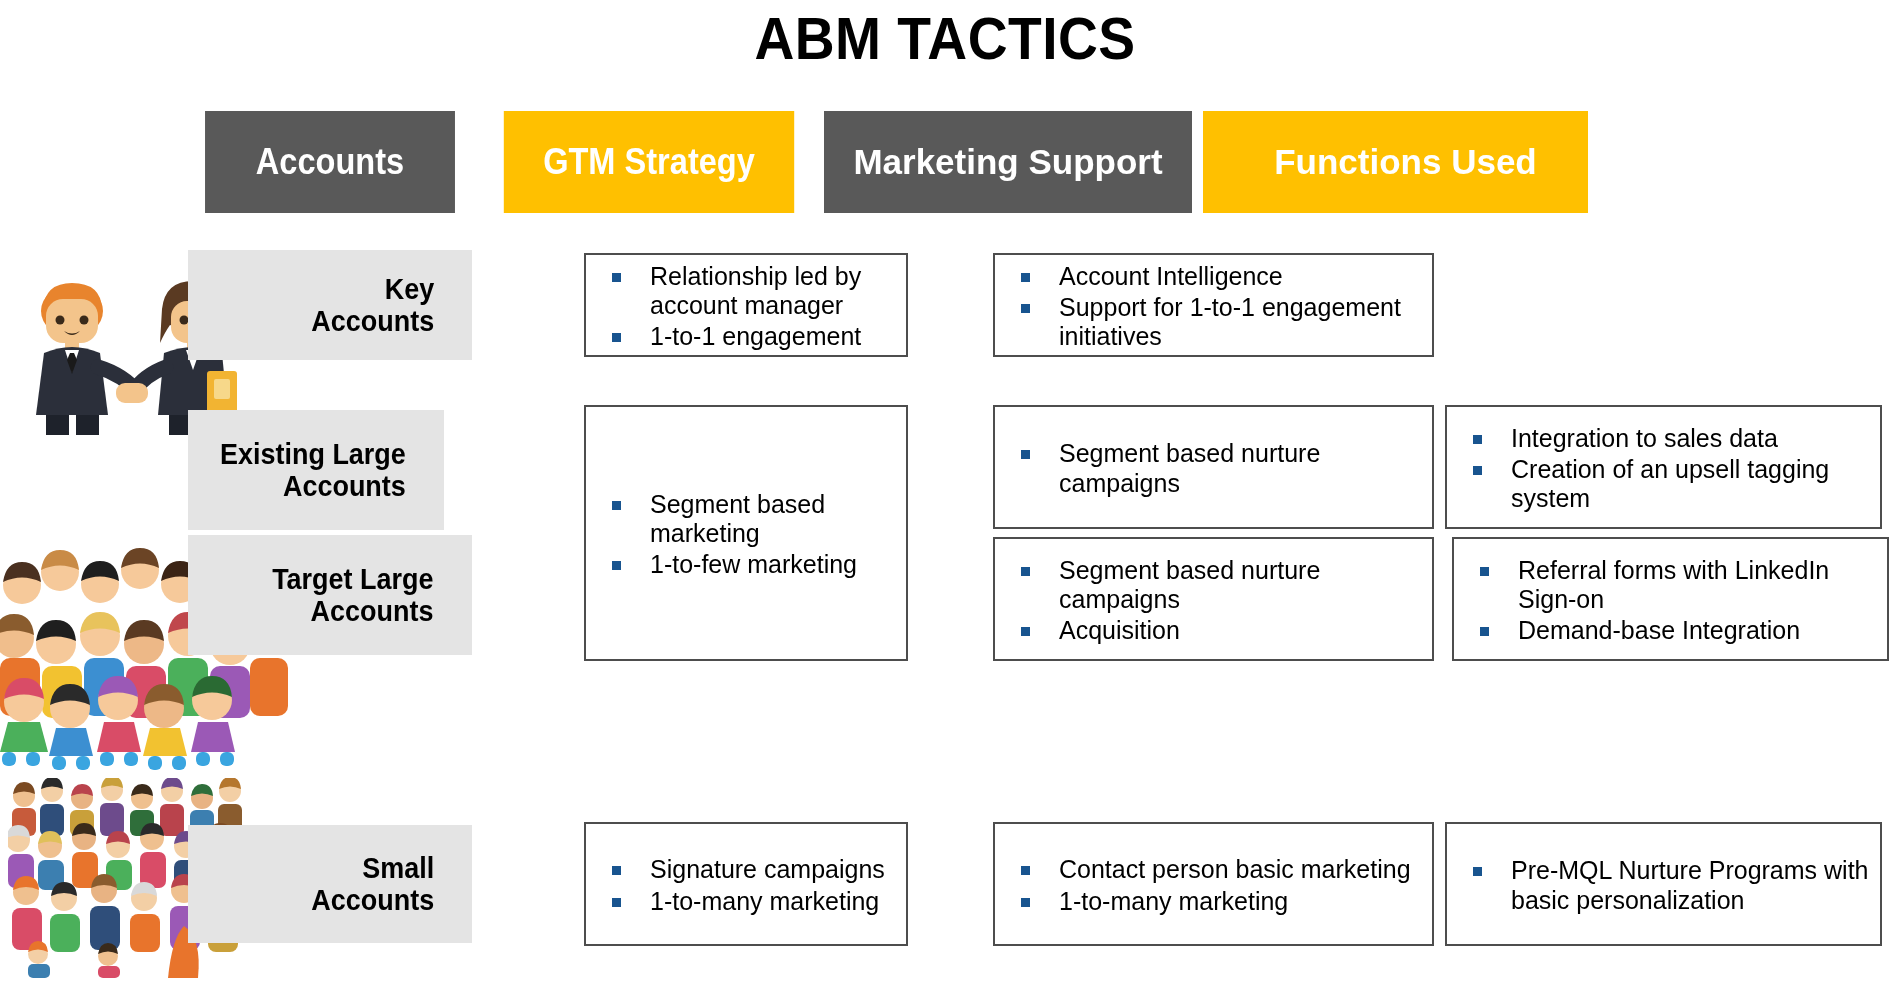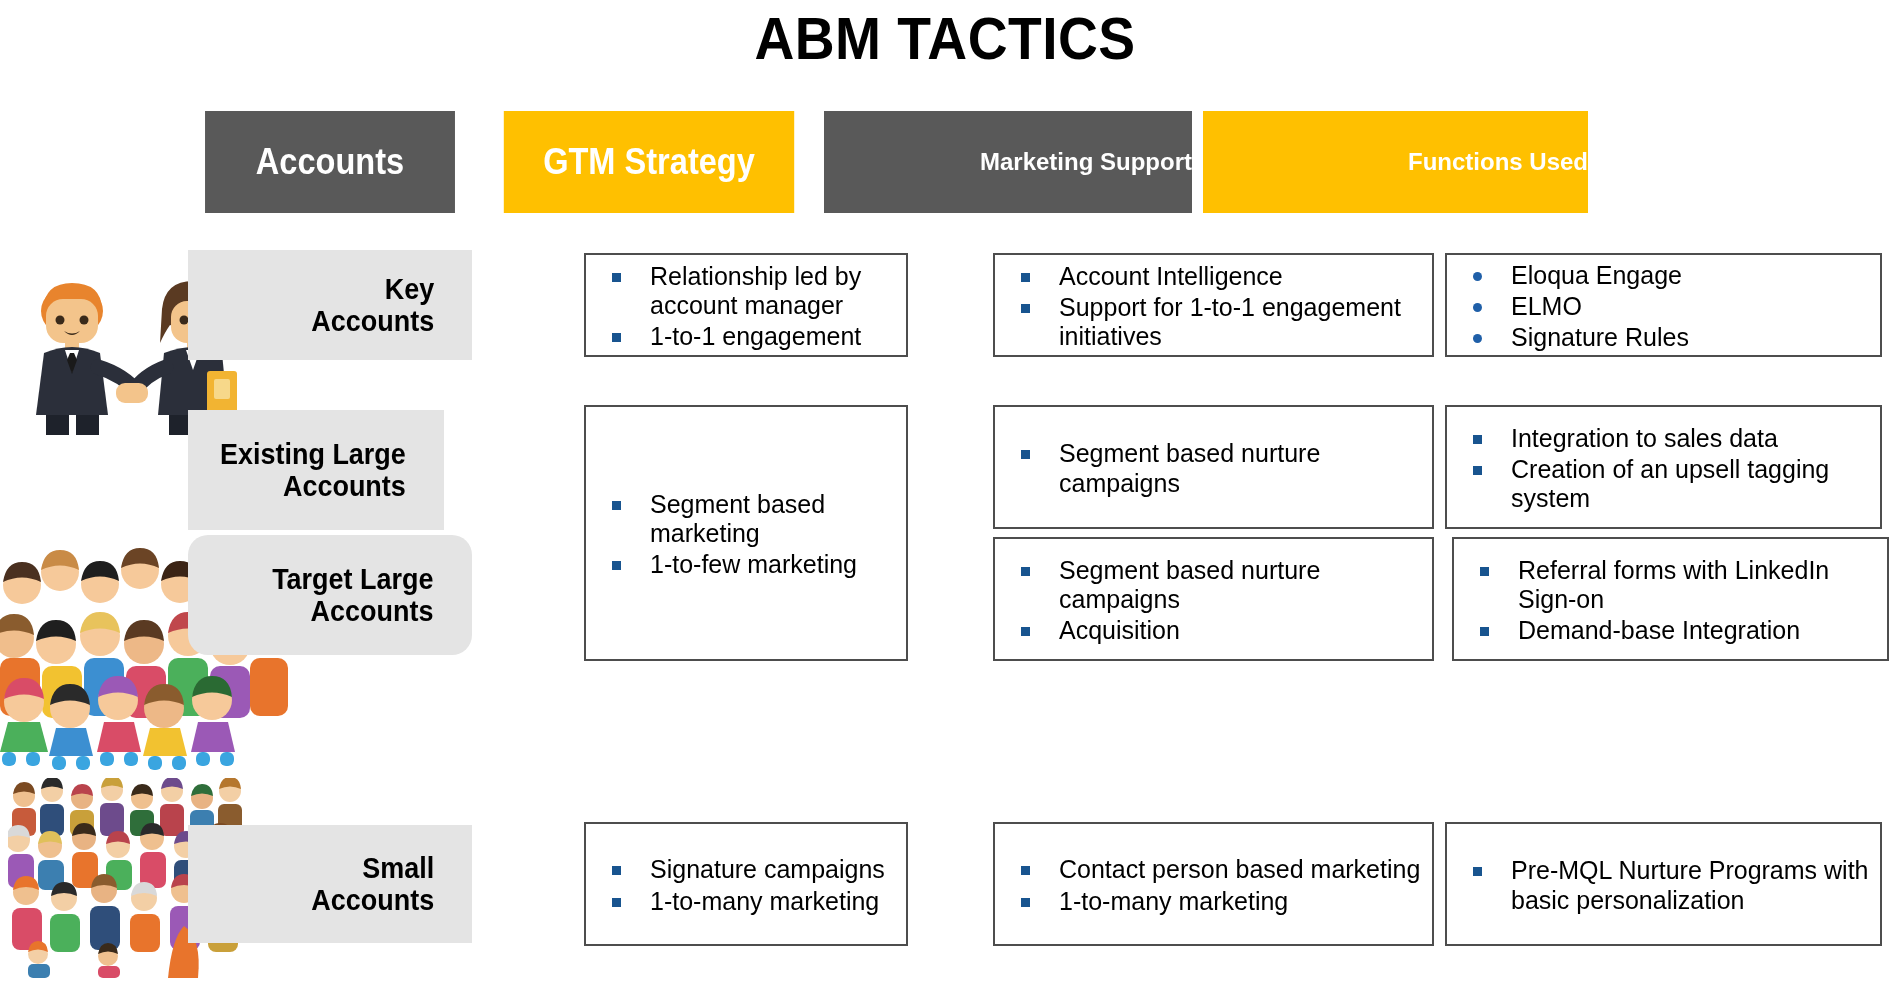--- a/index.html
+++ b/index.html
@@ -47,21 +47,21 @@
     align-items: center;
     justify-content: center;
     text-align: center;
     color: #ffffff;
     font-weight: bold;
     line-height: 1.06;
   }
   .hdr.dark { background: #595959; }
   .hdr.gold { background: #FFC000; }
   .hdr.cond { font-size: 37px; transform: scaleX(0.88); }
-  .hdr.wide { font-size: 24px; justify-content: flex-end; }
+  .hdr.wide { font-size: 35px; }
 
   .hdr-accounts  { left: 0px;    width: 284px; }
   .hdr-gtm       { left: 296px;  width: 330px; }
   .hdr-mkt       { left: 636px;  width: 368px; }
   .hdr-fn        { left: 1015px; width: 365px; padding-left: 20px; }
 
   
   .grid {
     position: absolute;
     left: 0;
@@ -207,27 +207,20 @@
     </ul>
   </div>
 
   <div class="cell" style="left:993px; top:253px; width:441px; height:104px;">
     <ul class="bl">
       <li>Account Intelligence</li>
       <li>Support for 1-to-1 engagement initiatives</li>
     </ul>
   </div>
 
-  <div class="cell" style="left:1445px; top:253px; width:437px; height:104px;">
-    <ul class="bl round">
-      <li>Eloqua Engage</li>
-      <li>ELMO</li>
-      <li>Signature Rules</li>
-    </ul>
-  </div>
 
   <svg class="art" style="left:0px; top:540px; width:290px; height:235px;" viewBox="0 0 290 235">
     <g>
 
       <g>
         <circle cx="22" cy="45" r="19" fill="#F6C99A"></circle>
           <path d="M3 42 q3 -20 19 -20 q17 0 19 20 q-19 -9 -38 0z" fill="#4A3020"></path>
         <circle cx="60" cy="32" r="19" fill="#F6C99A"></circle>
           <path d="M41 30 q3 -20 19 -20 q17 0 19 20 q-19 -9 -38 0z" fill="#C98B46"></path>
         <circle cx="100" cy="44" r="19" fill="#F6C99A"></circle>
@@ -322,21 +315,21 @@
     </ul>
   </div>
 
   <div class="cell" style="left:1445px; top:405px; width:437px; height:124px;">
     <ul class="bl">
       <li>Integration to sales data</li>
       <li>Creation of an upsell tagging system</li>
     </ul>
   </div>
 
-  <div class="acct-label" style="left:188px; top:535px; width:284px; height:120px;border-radius:20px;">
+  <div class="acct-label" style="left:188px; top:535px; width:284px; height:120px;">
     <div>
       <span>Target Large</span>
       <span>Accounts</span>
     </div>
   </div>
 
   <div class="cell" style="left:993px; top:537px; width:441px; height:124px;">
     <ul class="bl">
       <li>Segment based nurture campaigns</li>
       <li>Acquisition</li>
@@ -447,21 +440,21 @@
 
   <div class="cell" style="left:584px; top:822px; width:324px; height:124px;">
     <ul class="bl">
       <li>Signature campaigns</li>
       <li>1-to-many marketing</li>
     </ul>
   </div>
 
   <div class="cell" style="left:993px; top:822px; width:441px; height:124px;">
     <ul class="bl">
-      <li>Contact person based marketing</li>
+      <li>Contact person basic marketing</li>
       <li>1-to-many marketing</li>
     </ul>
   </div>
 
   <div class="cell" style="left:1445px; top:822px; width:437px; height:124px;">
     <ul class="bl">
       <li>Pre-MQL Nurture Programs with basic personalization</li>
     </ul>
   </div>
 

